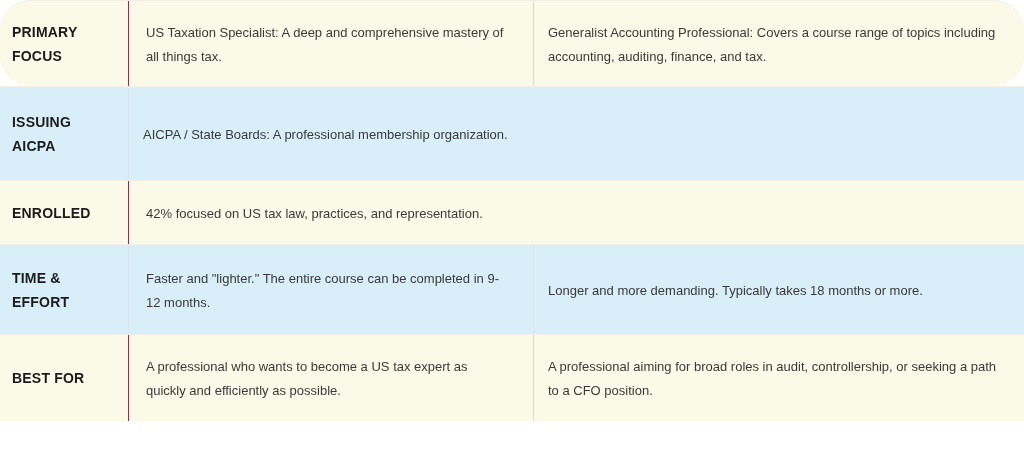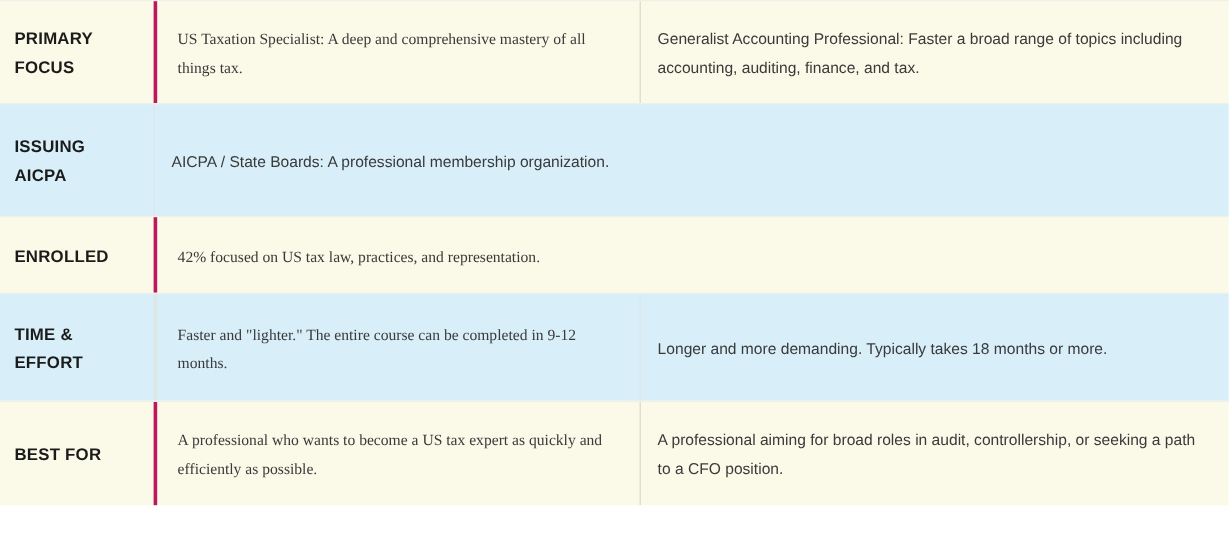--- a/index.html
+++ b/index.html
@@ -30,28 +30,28 @@
   .row-header{height:42px;background:#6FA8B0;}
   .row-header .cell{
     justify-content:center;align-items:center;
     color:#16292d;font-weight:bold;font-size:12px;
     letter-spacing:.3px;text-align:center;
   }
   .row-header .col-ea{border-left:1px solid #cfe3e4;padding:0 10px;}
   .row-header .col-cpa{border-left:1px solid #cfe3e4;padding:0 10px;}
 
   
-  .row-body .col-ea{border-left:3px solid #be185d;font-family:Liberation Serif, serif;}
+  .row-body .col-ea{border-left:1px solid #be185d;}
   .row-body .col-cpa{border-left:1px solid #d9d8d1;}
   .row-body{border-top:1px solid #f1f0e8;}
   .bg-cream{background:#FBFAE8;}
   .bg-blue{background:#D8EFF9;}
   .bg-blue .col-ea,.bg-blue .col-cpa{border-left-color:#dfe7e6;}
 
-  .r1{height:86px;}
+  .r1{height:86px;border-radius:30px;}
   .r2{height:94px;}
   .r3{height:64px;}
   .r4{height:90px;}
   .r5{height:87px;}
 
   .aspect-label{
     font-weight:bold;font-size:14px;color:#1b1b1b;
     line-height:24px;letter-spacing:.2px;
   }
   .body-text{
@@ -65,21 +65,21 @@
 
 
   <div class="row row-body bg-cream r1">
     <div class="cell col-aspect">
       <span class="aspect-label">PRIMARY FOCUS</span>
     </div>
     <div class="cell col-ea">
       <span class="body-text">US Taxation Specialist: A deep and comprehensive mastery of all things tax.</span>
     </div>
     <div class="cell col-cpa">
-      <span class="body-text">Generalist Accounting Professional: Faster a broad range of topics including accounting, auditing, finance, and tax.</span>
+      <span class="body-text">Generalist Accounting Professional: Covers a course range of topics including accounting, auditing, finance, and tax.</span>
     </div>
   </div>
 
   <div class="row row-body bg-blue r2">
     <div class="cell col-aspect">
       <span class="aspect-label">ISSUING AICPA</span>
     </div>
     <div class="cell col-cpa">
       <span class="body-text">AICPA / State Boards: A professional membership organization.</span>
     </div>

